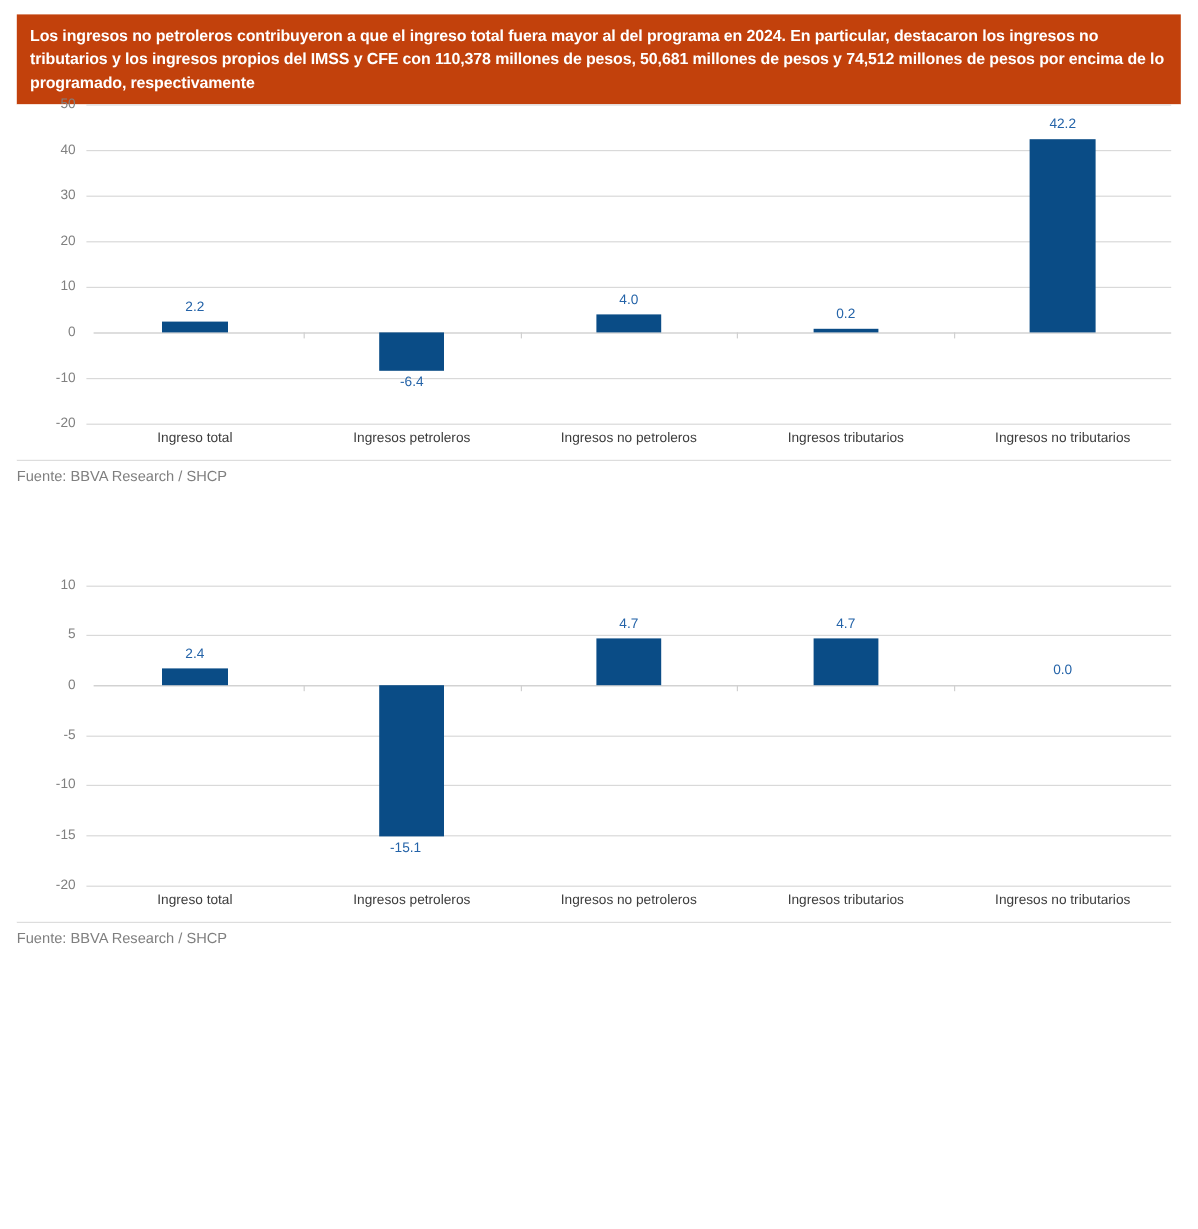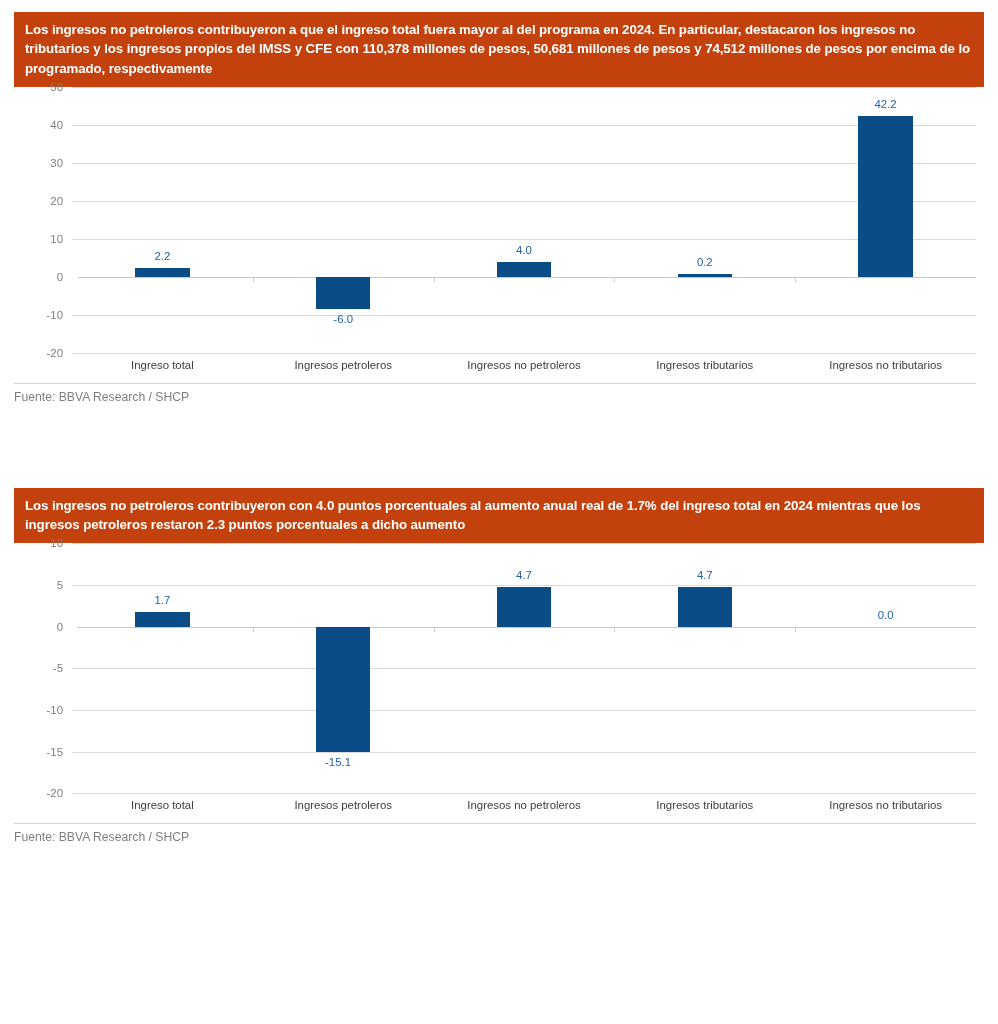--- a/index.html
+++ b/index.html
@@ -122,21 +122,21 @@
           <div class="ylabel" style="top: 228px;">-10</div>
           <div class="gridline" style="top: 266px;"></div>
           <div class="ylabel" style="top: 266px;">-20</div>
           <div class="zerotick" style="left: 180.8px; top: 190px;"></div>
           <div class="zerotick" style="left: 361.6px; top: 190px;"></div>
           <div class="zerotick" style="left: 542.4px; top: 190px;"></div>
           <div class="zerotick" style="left: 723.2px; top: 190px;"></div>
           <div class="bar" style="left: 63.28px; width: 54.24px; top: 181.64px; height: 8.36px; background: rgb(10, 76, 134);"></div>
           <div class="dlabel" style="left: 90.4px; color: rgb(36, 99, 168); top: 163.64px;">2.2</div>
           <div class="bar" style="left: 244.08px; width: 54.24px; top: 190px; height: 32.3px; background: rgb(10, 76, 134);"></div>
-          <div class="dlabel" style="left: 271.2px; color: rgb(36, 99, 168); top: 226.3px;">-6.0</div>
+          <div class="dlabel" style="left: 271.2px; color: rgb(36, 99, 168); top: 226.3px;">-6.4</div>
           <div class="bar" style="left: 424.88px; width: 54.24px; top: 174.8px; height: 15.2px; background: rgb(10, 76, 134);"></div>
           <div class="dlabel" style="left: 452px; color: rgb(36, 99, 168); top: 156.8px;">4.0</div>
           <div class="bar" style="left: 605.68px; width: 54.24px; top: 187px; height: 3px; background: rgb(10, 76, 134);"></div>
           <div class="dlabel" style="left: 632.8px; color: rgb(36, 99, 168); top: 169px;">0.2</div>
           <div class="bar" style="left: 786.48px; width: 54.24px; top: 29.64px; height: 160.36px; background: rgb(10, 76, 134);"></div>
           <div class="dlabel" style="left: 813.6px; color: rgb(36, 99, 168); top: 11.64px;">42.2</div>
         </div>
       <div class="xaxis" id="xaxis3">
           <div class="xlabel" style="left: 90.4px;">Ingreso total</div>
           <div class="xlabel" style="left: 271.2px;">Ingresos petroleros</div>
@@ -144,21 +144,20 @@
           <div class="xlabel" style="left: 632.8px;">Ingresos tributarios</div>
           <div class="xlabel" style="left: 813.6px;">Ingresos no tributarios</div>
         </div>
     </div>
     <div class="source">Fuente: BBVA Research / SHCP</div>
   </div>
 
   <div class="gap"></div>
 
   <div class="figure fig4">
-    <div class="banner">Los ingresos no petroleros contribuyeron con 4.0 puntos porcentuales al aumento anual real de 1.7% del ingreso total en 2024 mientras que los ingresos petroleros restaron 2.3 puntos porcentuales a dicho aumento</div>
     <div class="chart-wrap">
       <div class="plot" id="plot4" style="height:250px;">
           <div class="gridline" style="top: 0px;"></div>
           <div class="ylabel" style="top: 0px;">10</div>
           <div class="gridline" style="top: 41.6667px;"></div>
           <div class="ylabel" style="top: 41.6667px;">5</div>
           <div class="gridline zero" style="top: 83.3333px;"></div>
           <div class="ylabel" style="top: 83.3333px;">0</div>
           <div class="gridline" style="top: 125px;"></div>
           <div class="ylabel" style="top: 125px;">-5</div>
@@ -166,21 +165,21 @@
           <div class="ylabel" style="top: 166.667px;">-10</div>
           <div class="gridline" style="top: 208.333px;"></div>
           <div class="ylabel" style="top: 208.333px;">-15</div>
           <div class="gridline" style="top: 250px;"></div>
           <div class="ylabel" style="top: 250px;">-20</div>
           <div class="zerotick" style="left: 180.8px; top: 83.3333px;"></div>
           <div class="zerotick" style="left: 361.6px; top: 83.3333px;"></div>
           <div class="zerotick" style="left: 542.4px; top: 83.3333px;"></div>
           <div class="zerotick" style="left: 723.2px; top: 83.3333px;"></div>
           <div class="bar" style="left: 63.28px; width: 54.24px; top: 69.1667px; height: 14.1667px; background: rgb(10, 76, 134);"></div>
-          <div class="dlabel" style="left: 90.4px; color: rgb(36, 99, 168); top: 51.1667px;">1.7</div>
+          <div class="dlabel" style="left: 90.4px; color: rgb(36, 99, 168); top: 51.1667px;">2.4</div>
           <div class="bar" style="left: 244.08px; width: 54.24px; top: 83.3333px; height: 125.833px; background: rgb(10, 76, 134);"></div>
           <div class="dlabel" style="left: 266px; color: rgb(36, 99, 168); top: 213.167px;">-15.1</div>
           <div class="bar" style="left: 424.88px; width: 54.24px; top: 44.1667px; height: 39.1667px; background: rgb(10, 76, 134);"></div>
           <div class="dlabel" style="left: 452px; color: rgb(36, 99, 168); top: 26.1667px;">4.7</div>
           <div class="bar" style="left: 605.68px; width: 54.24px; top: 44.1667px; height: 39.1667px; background: rgb(10, 76, 134);"></div>
           <div class="dlabel" style="left: 632.8px; color: rgb(36, 99, 168); top: 26.1667px;">4.7</div>
           <div class="dlabel" style="left: 813.6px; color: rgb(36, 99, 168); top: 65.3333px;">0.0</div>
         </div>
       <div class="xaxis" id="xaxis4">
           <div class="xlabel" style="left: 90.4px;">Ingreso total</div>

